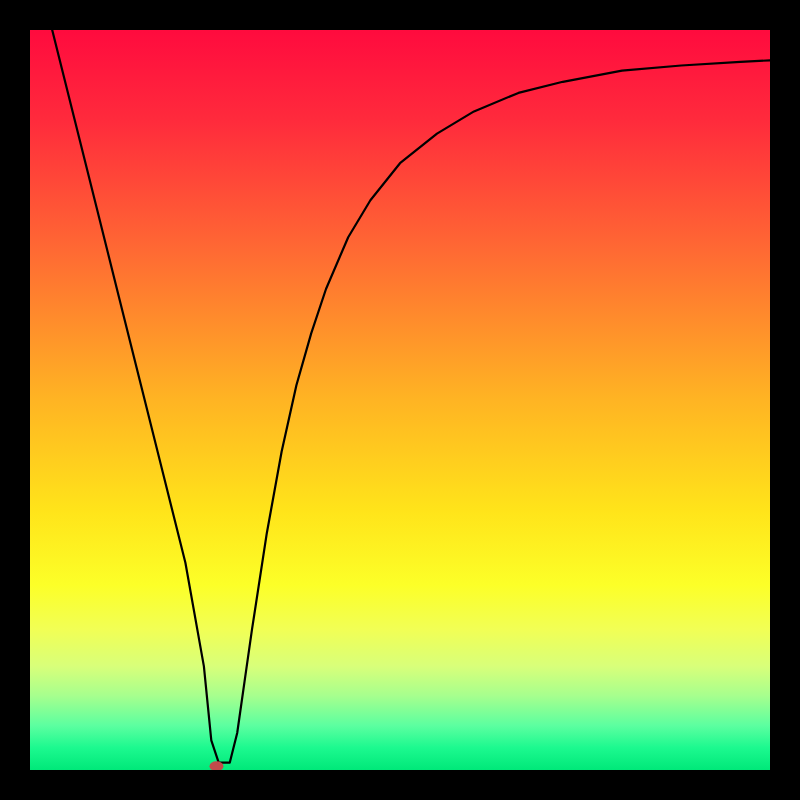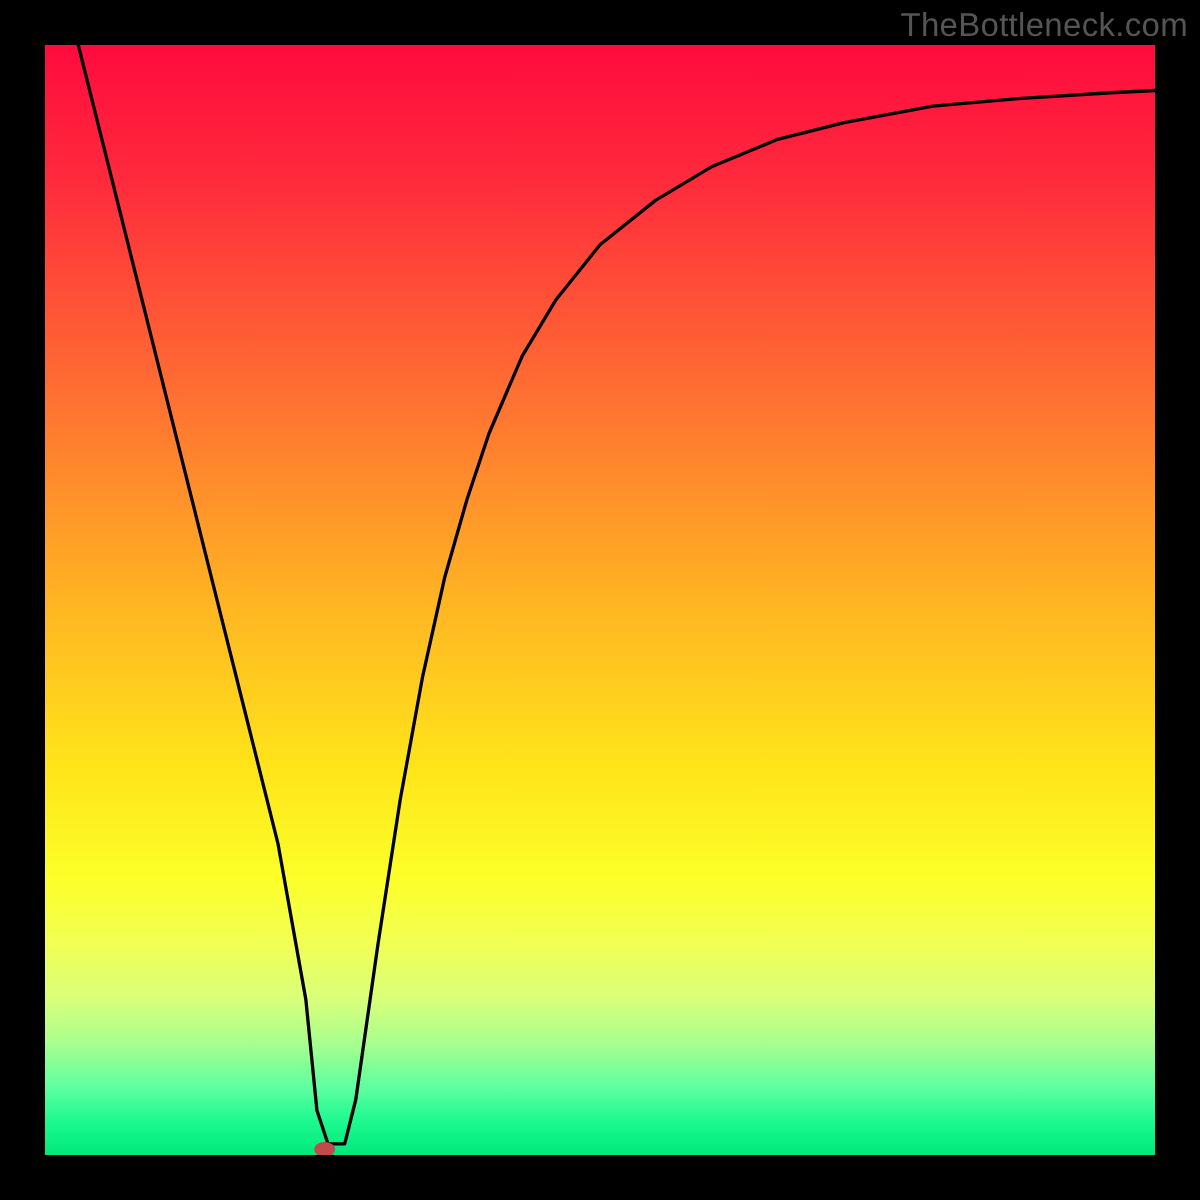--- a/index.html
+++ b/index.html
@@ -33,21 +33,20 @@
     font-weight: 500;
     letter-spacing: 0.2px;
     z-index: 10;
   }
   svg { display: block; }
 </style>
 </head>
 <body>
 
 <div class="frame">
-  <div class="watermark">TheBottleneck.com</div>
   <div class="plot">
     <svg id="chart-svg" width="740" height="740" viewBox="0 0 740 740">
         <defs>
           <linearGradient id="bg-grad" x1="0" y1="0" x2="0" y2="1">
             <stop offset="0%" stop-color="#ff0b3e"></stop>
             <stop offset="12%" stop-color="#ff2a3c"></stop>
             <stop offset="30%" stop-color="#ff6a33"></stop>
             <stop offset="50%" stop-color="#ffb423"></stop>
             <stop offset="65%" stop-color="#ffe41a"></stop>
             <stop offset="75%" stop-color="#fcff28"></stop>

